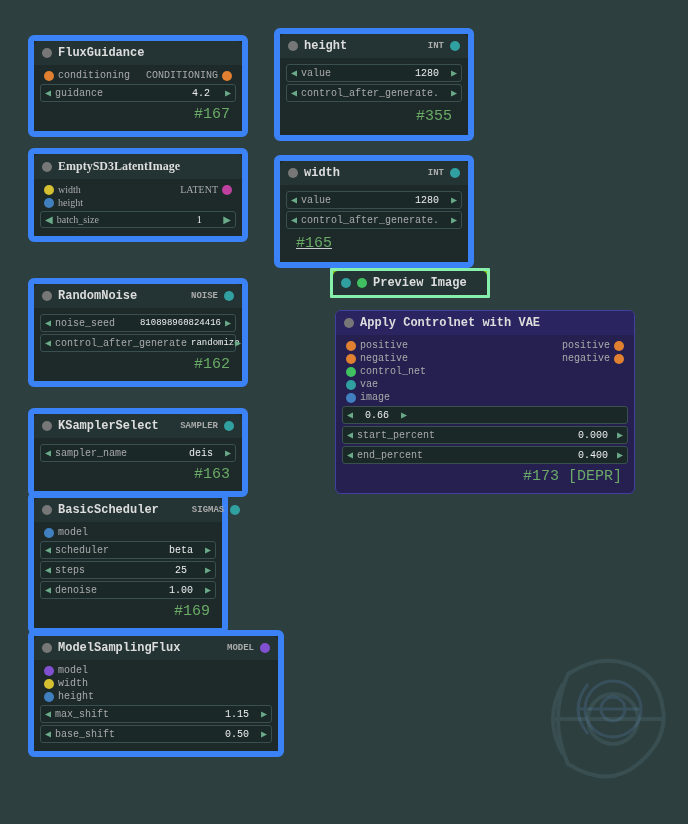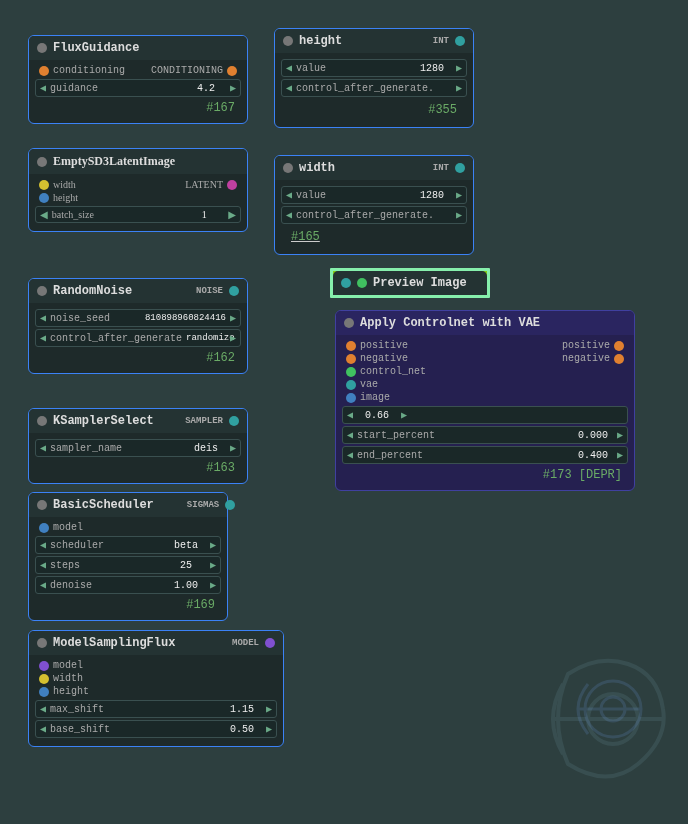--- a/index.html
+++ b/index.html
@@ -17,21 +17,21 @@
       width: 100%;
       height: 100%;
       background: #2d3f3f;
       position: absolute;
       top: 0; left: 0;
     }
     .node {
       position: absolute;
       border-radius: 6px;
       background: #1e2a2a;
-      border: 1px solid #3b82f6;
+      border: 6px solid #3b82f6;
       min-width: 160px;
     }
     .node-header {
       display: flex;
       align-items: center;
       padding: 5px 8px;
       background: #243333;
       border-radius: 5px 5px 0 0;
       gap: 6px;
       font-size: 12px;
@@ -76,21 +76,21 @@
       font-size: 10px;
     }
     .slider-val {
       color: #eee;
       font-size: 10px;
       min-width: 40px;
       text-align: center;
     }
     .node-id {
       color: #6aaa66;
-      font-size: 12px;
+      font-size: 15px;
       text-align: right;
       padding: 2px 6px;
     }
     .io-row {
       display: flex;
       align-items: center;
       justify-content: space-between;
       padding: 1px 4px;
       font-size: 10px;
       color: #aaa;

